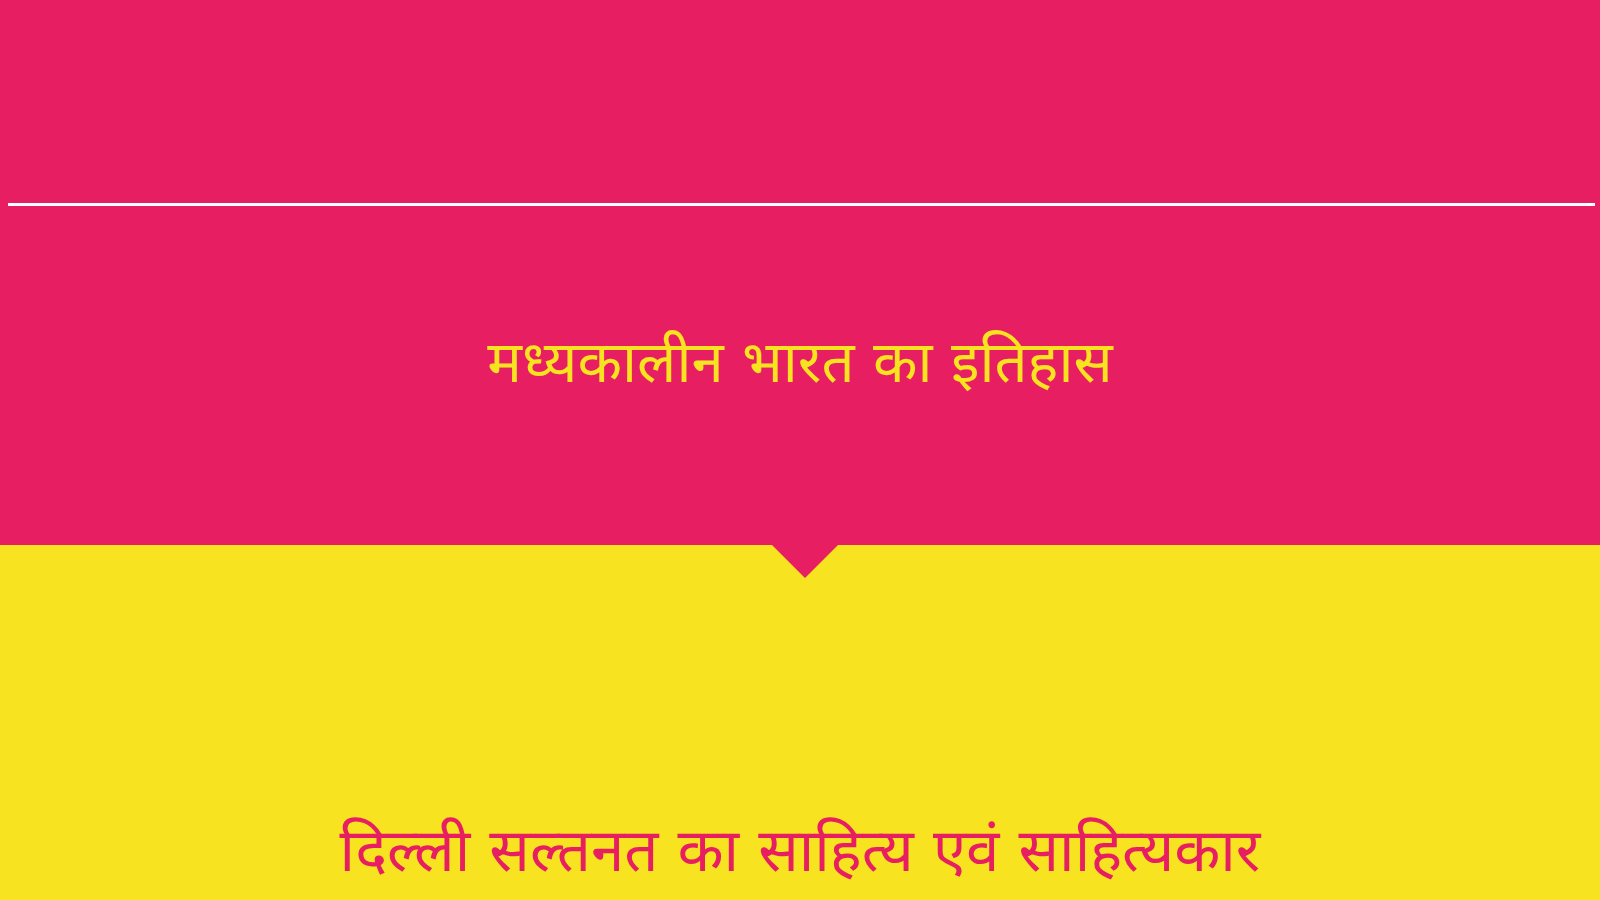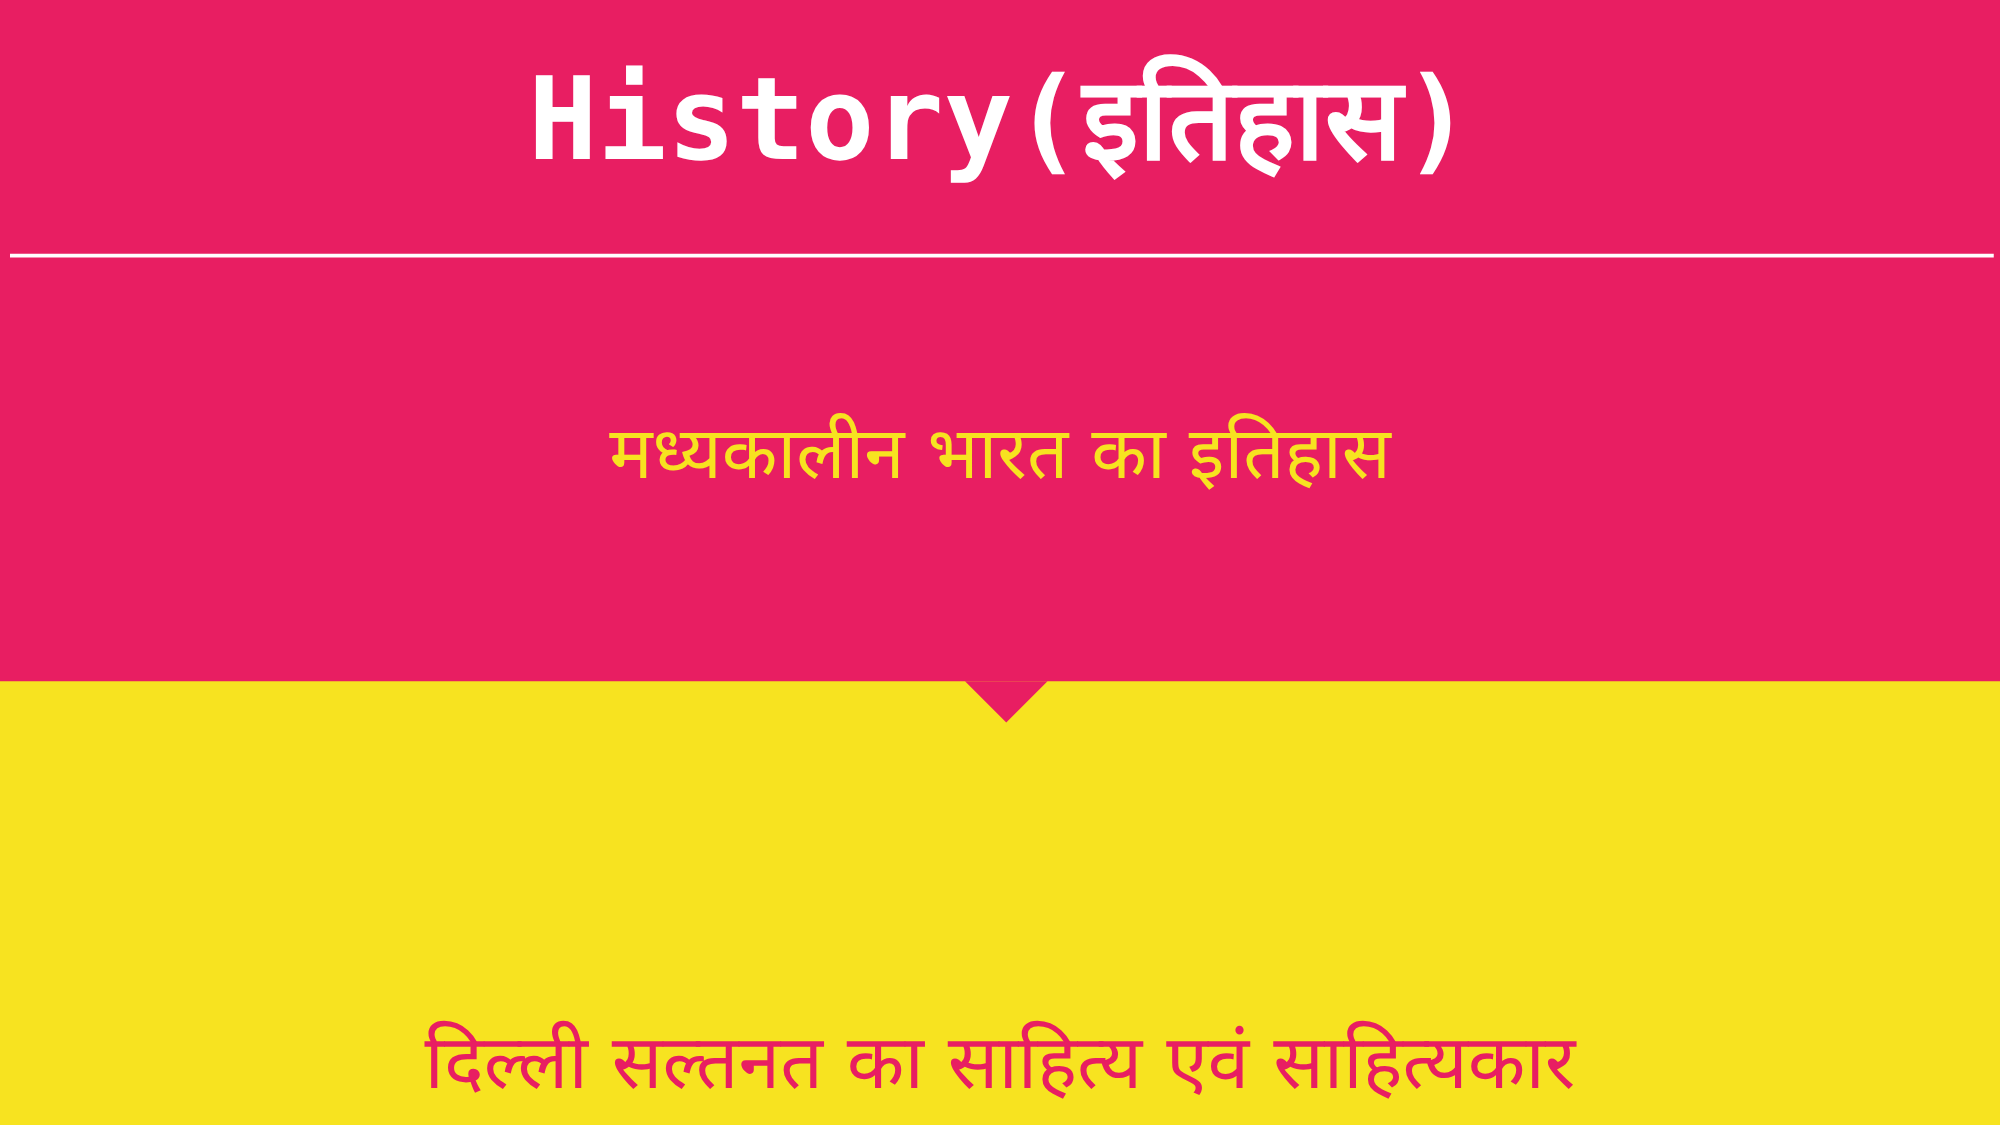--- a/index.html
+++ b/index.html
@@ -133,23 +133,20 @@
   }
 </style>
 </head>
 <body>
 
 <div class="slide">
 
   <div class="pink-panel"></div>
   <div class="yellow-panel"></div>
 
-  <div class="title-band">
-    <div class="title-text">History(इतिहास)</div>
-  </div>
 
   <div class="divider-rule"></div>
 
   <div class="heading-band">
     <div class="heading-text">मध्यकालीन भारत का इतिहास</div>
   </div>
 
   <div class="notch"></div>
 
   <div class="subtitle-band">

